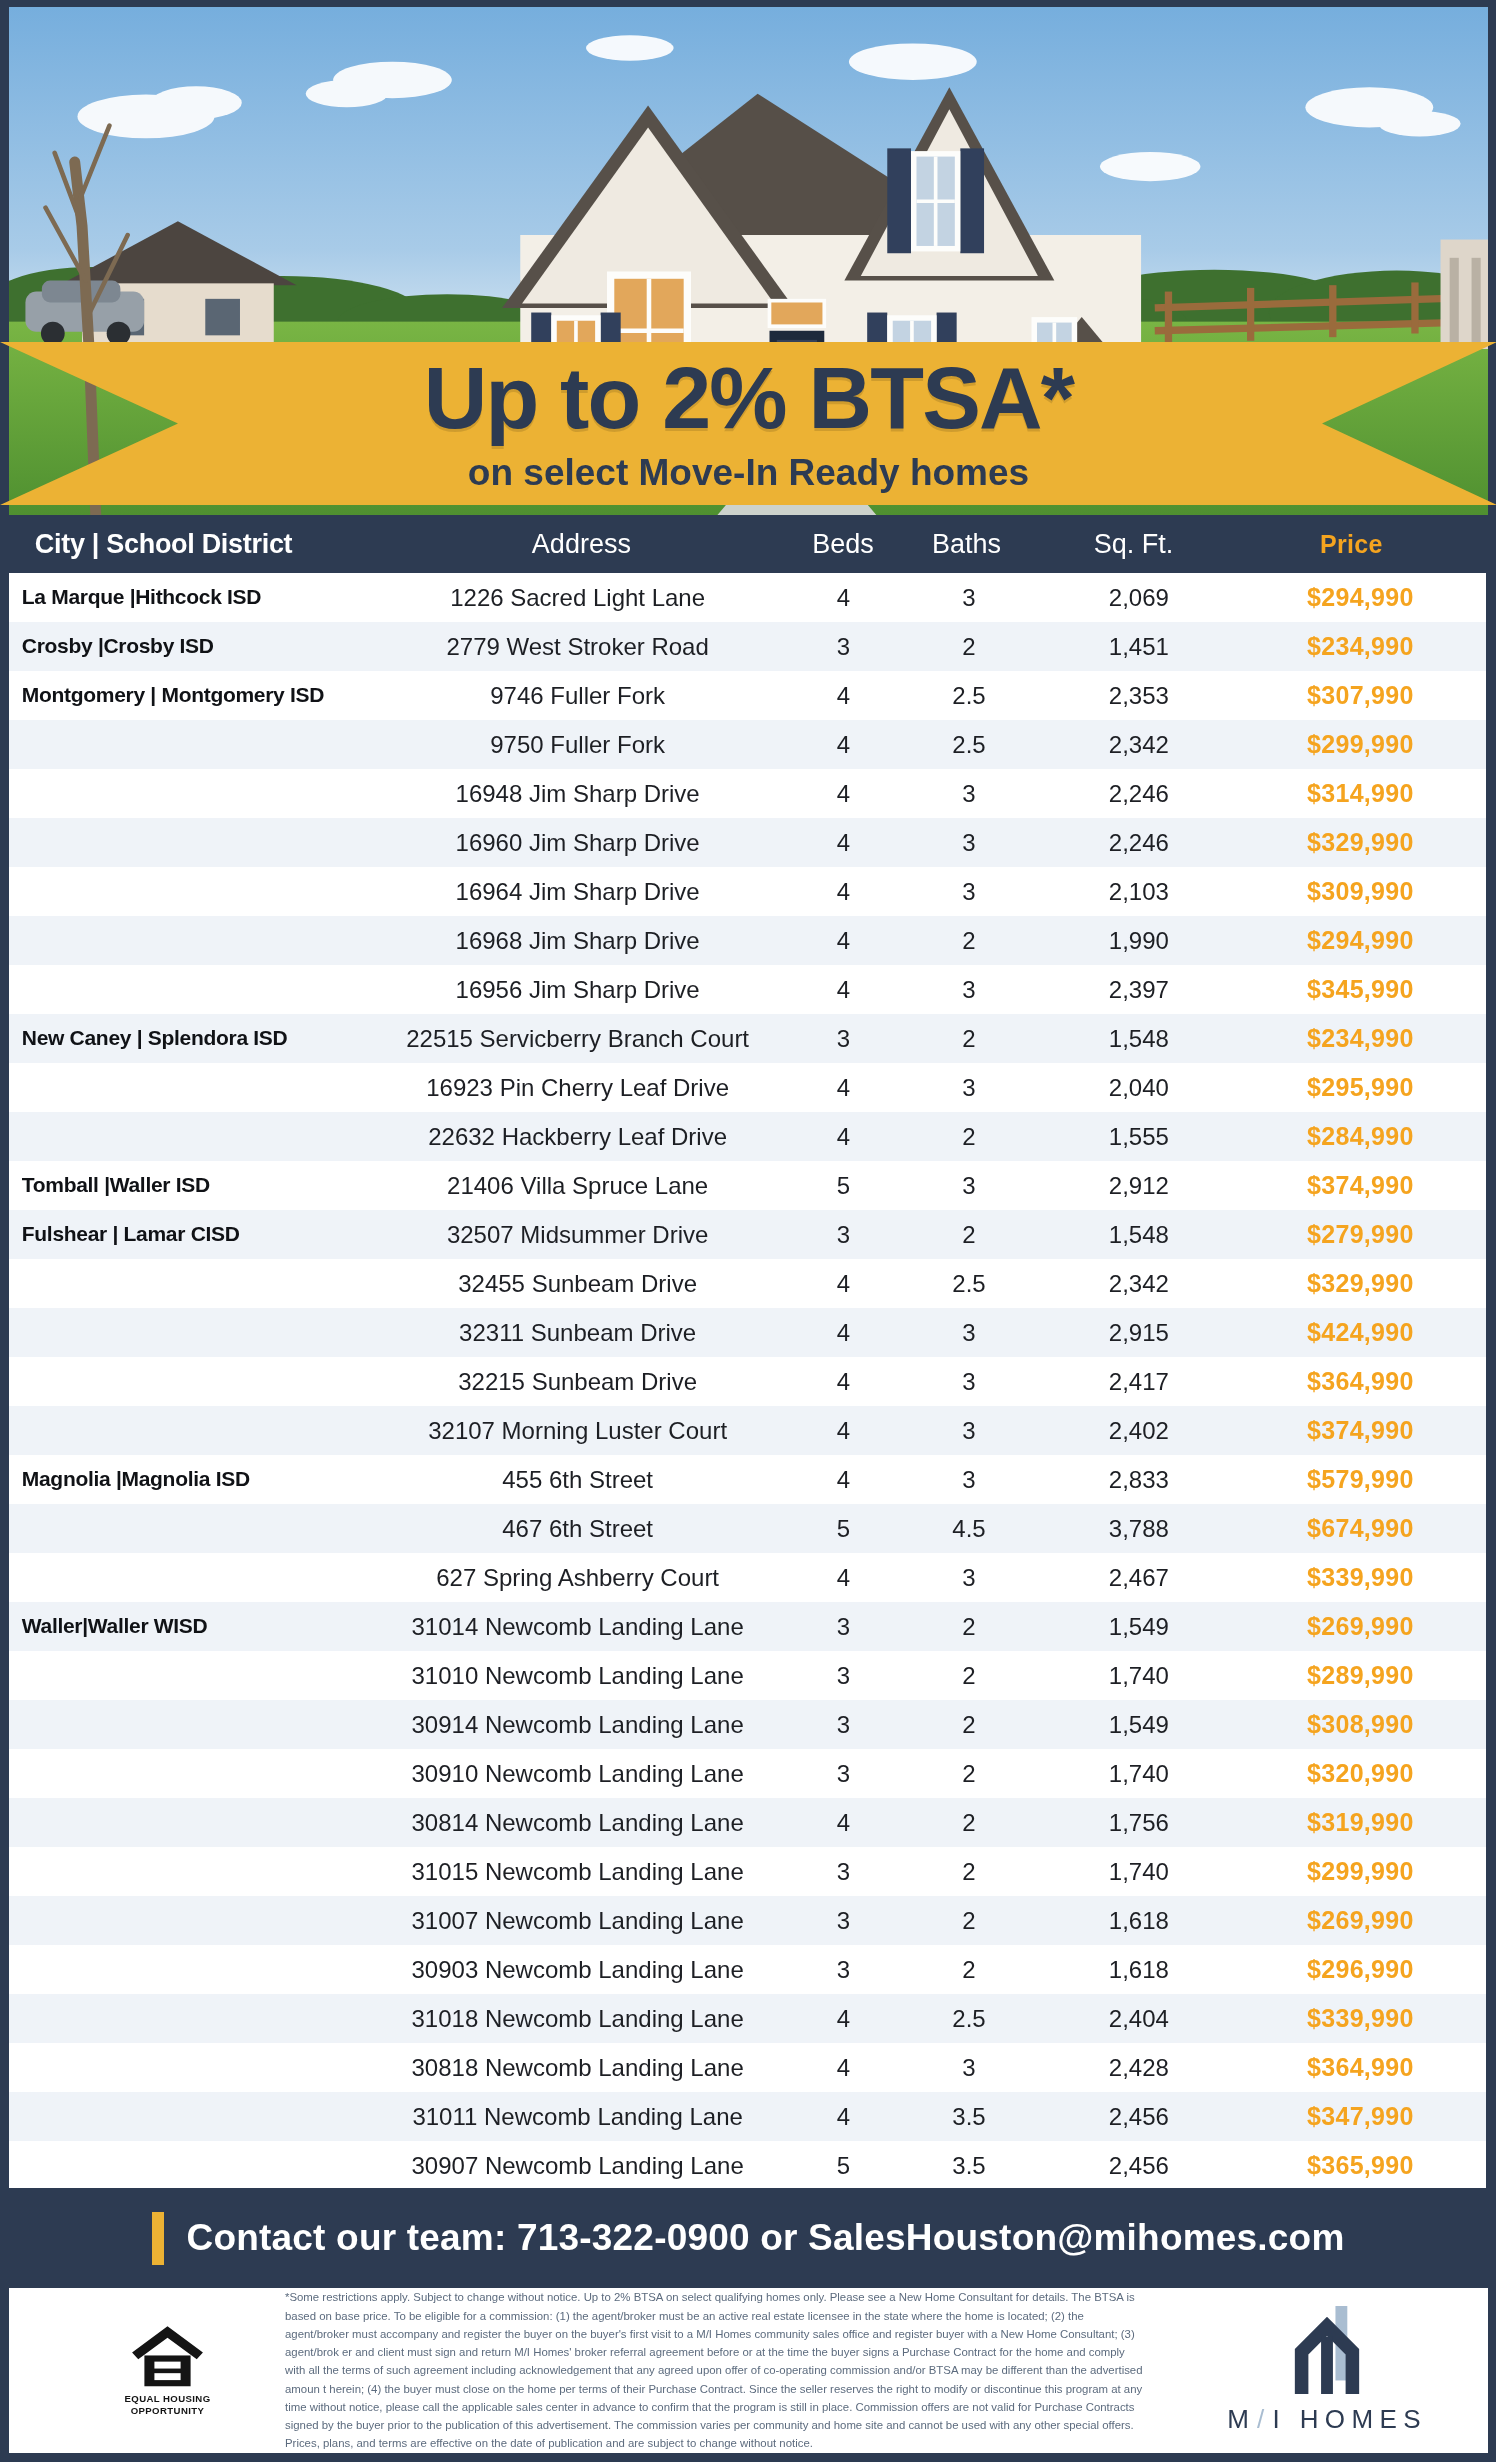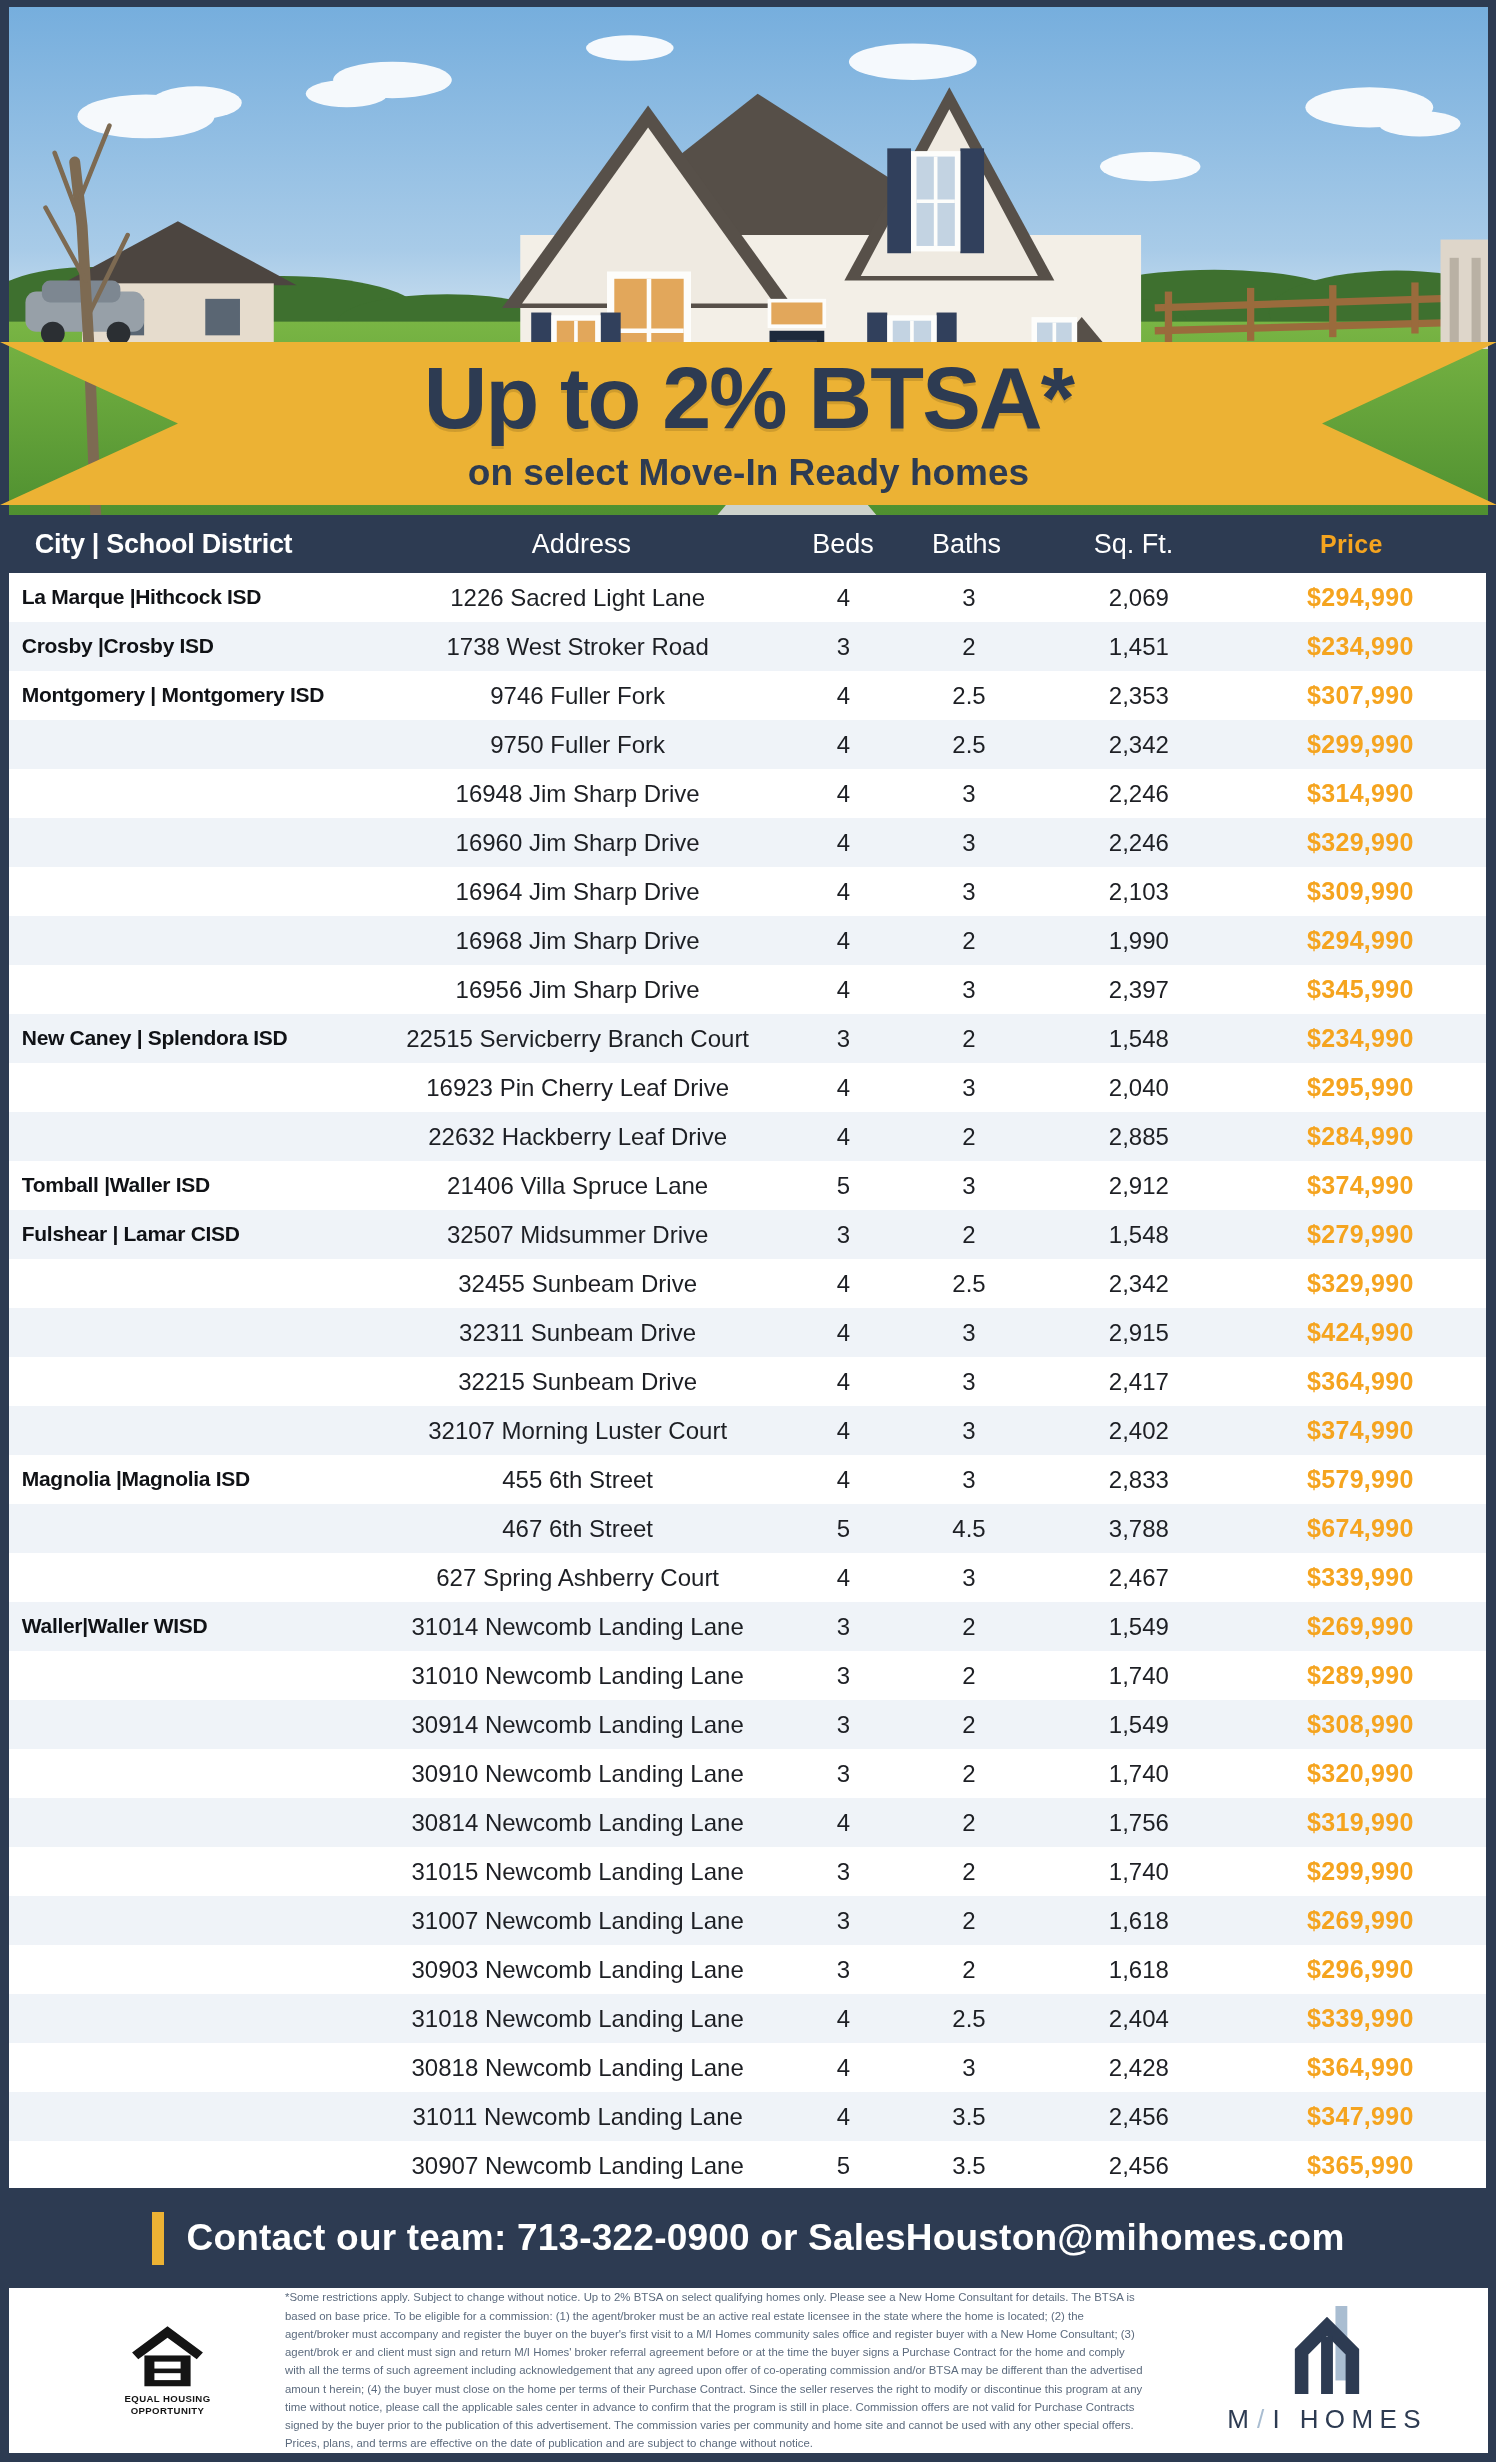--- a/index.html
+++ b/index.html
@@ -208,21 +208,21 @@
       <div class="tr">
       <div class="td c-city">La Marque |Hithcock ISD</div>
       <div class="td c-addr">1226 Sacred Light Lane</div>
       <div class="td c-beds">4</div>
       <div class="td c-baths">3</div>
       <div class="td c-sqft">2,069</div>
       <div class="td c-price">$294,990</div>
     </div>
       <div class="tr alt">
       <div class="td c-city">Crosby |Crosby ISD</div>
-      <div class="td c-addr">1738 West Stroker Road</div>
+      <div class="td c-addr">2779 West Stroker Road</div>
       <div class="td c-beds">3</div>
       <div class="td c-baths">2</div>
       <div class="td c-sqft">1,451</div>
       <div class="td c-price">$234,990</div>
     </div>
       <div class="tr">
       <div class="td c-city">Montgomery | Montgomery ISD</div>
       <div class="td c-addr">9746 Fuller Fork</div>
       <div class="td c-beds">4</div>
       <div class="td c-baths">2.5</div>
@@ -291,21 +291,21 @@
       <div class="td c-beds">4</div>
       <div class="td c-baths">3</div>
       <div class="td c-sqft">2,040</div>
       <div class="td c-price">$295,990</div>
     </div>
       <div class="tr alt">
       <div class="td c-city"></div>
       <div class="td c-addr">22632 Hackberry Leaf Drive</div>
       <div class="td c-beds">4</div>
       <div class="td c-baths">2</div>
-      <div class="td c-sqft">2,885</div>
+      <div class="td c-sqft">1,555</div>
       <div class="td c-price">$284,990</div>
     </div>
       <div class="tr">
       <div class="td c-city">Tomball |Waller ISD</div>
       <div class="td c-addr">21406 Villa Spruce Lane</div>
       <div class="td c-beds">5</div>
       <div class="td c-baths">3</div>
       <div class="td c-sqft">2,912</div>
       <div class="td c-price">$374,990</div>
     </div>

